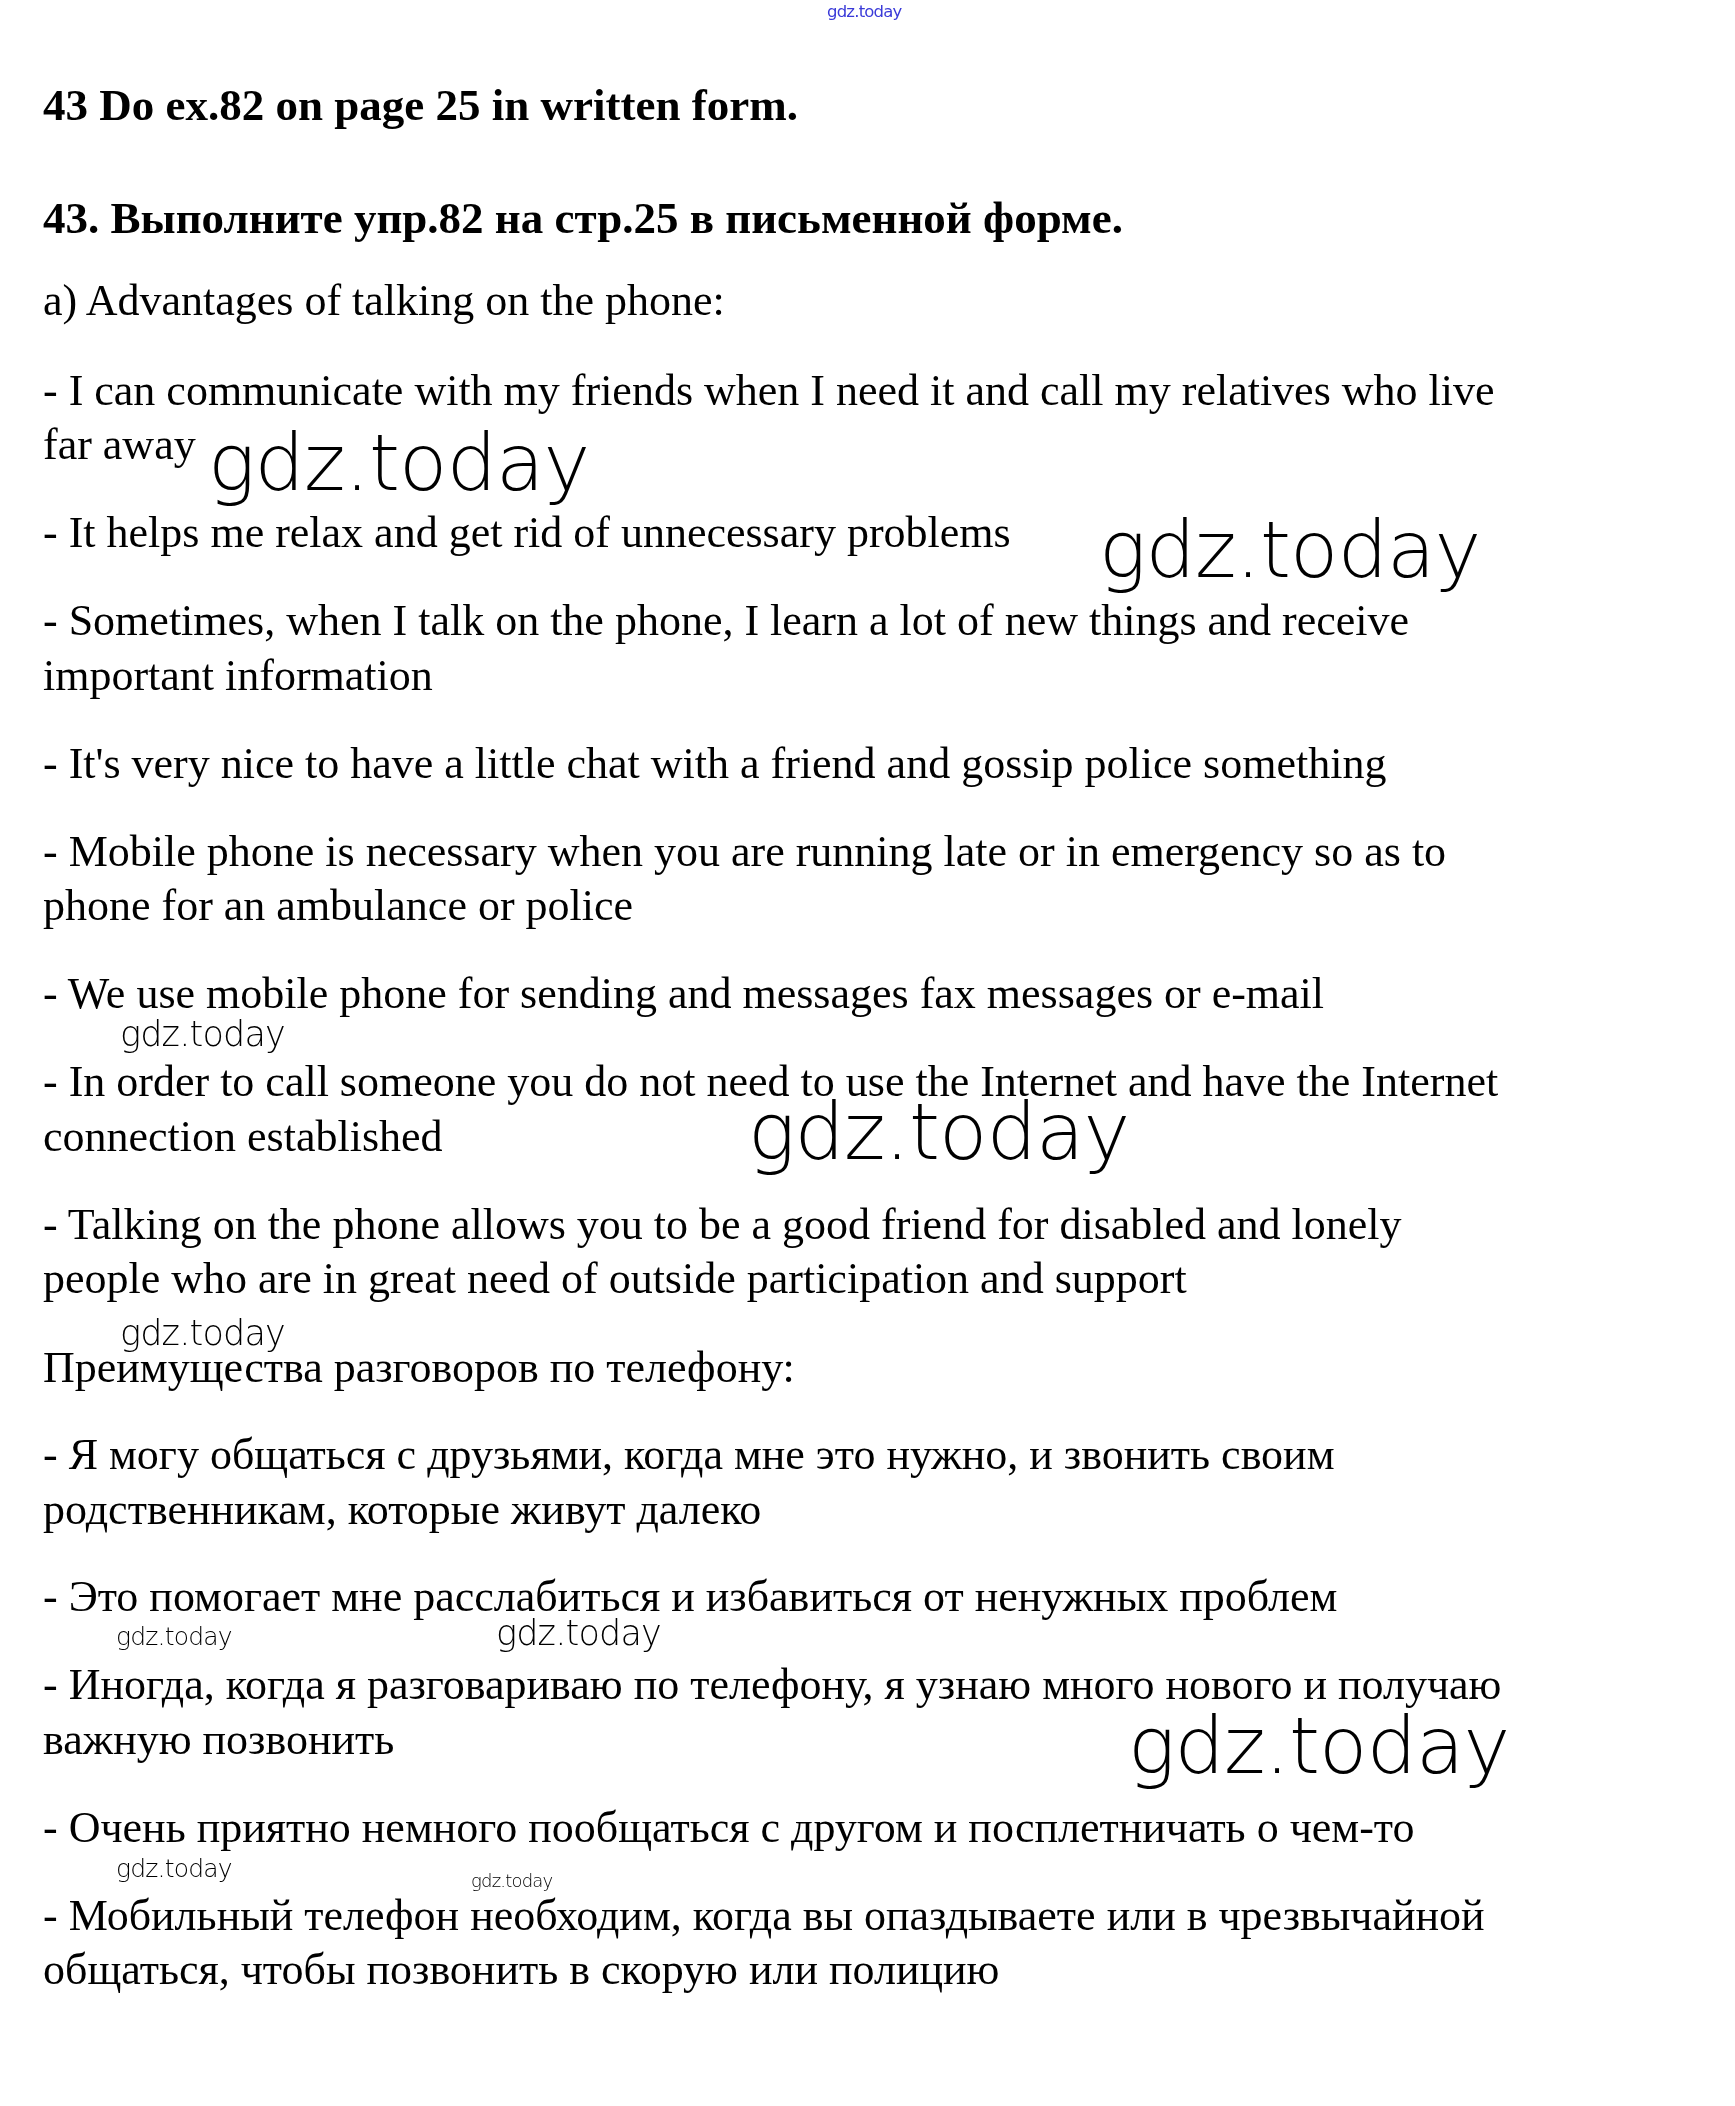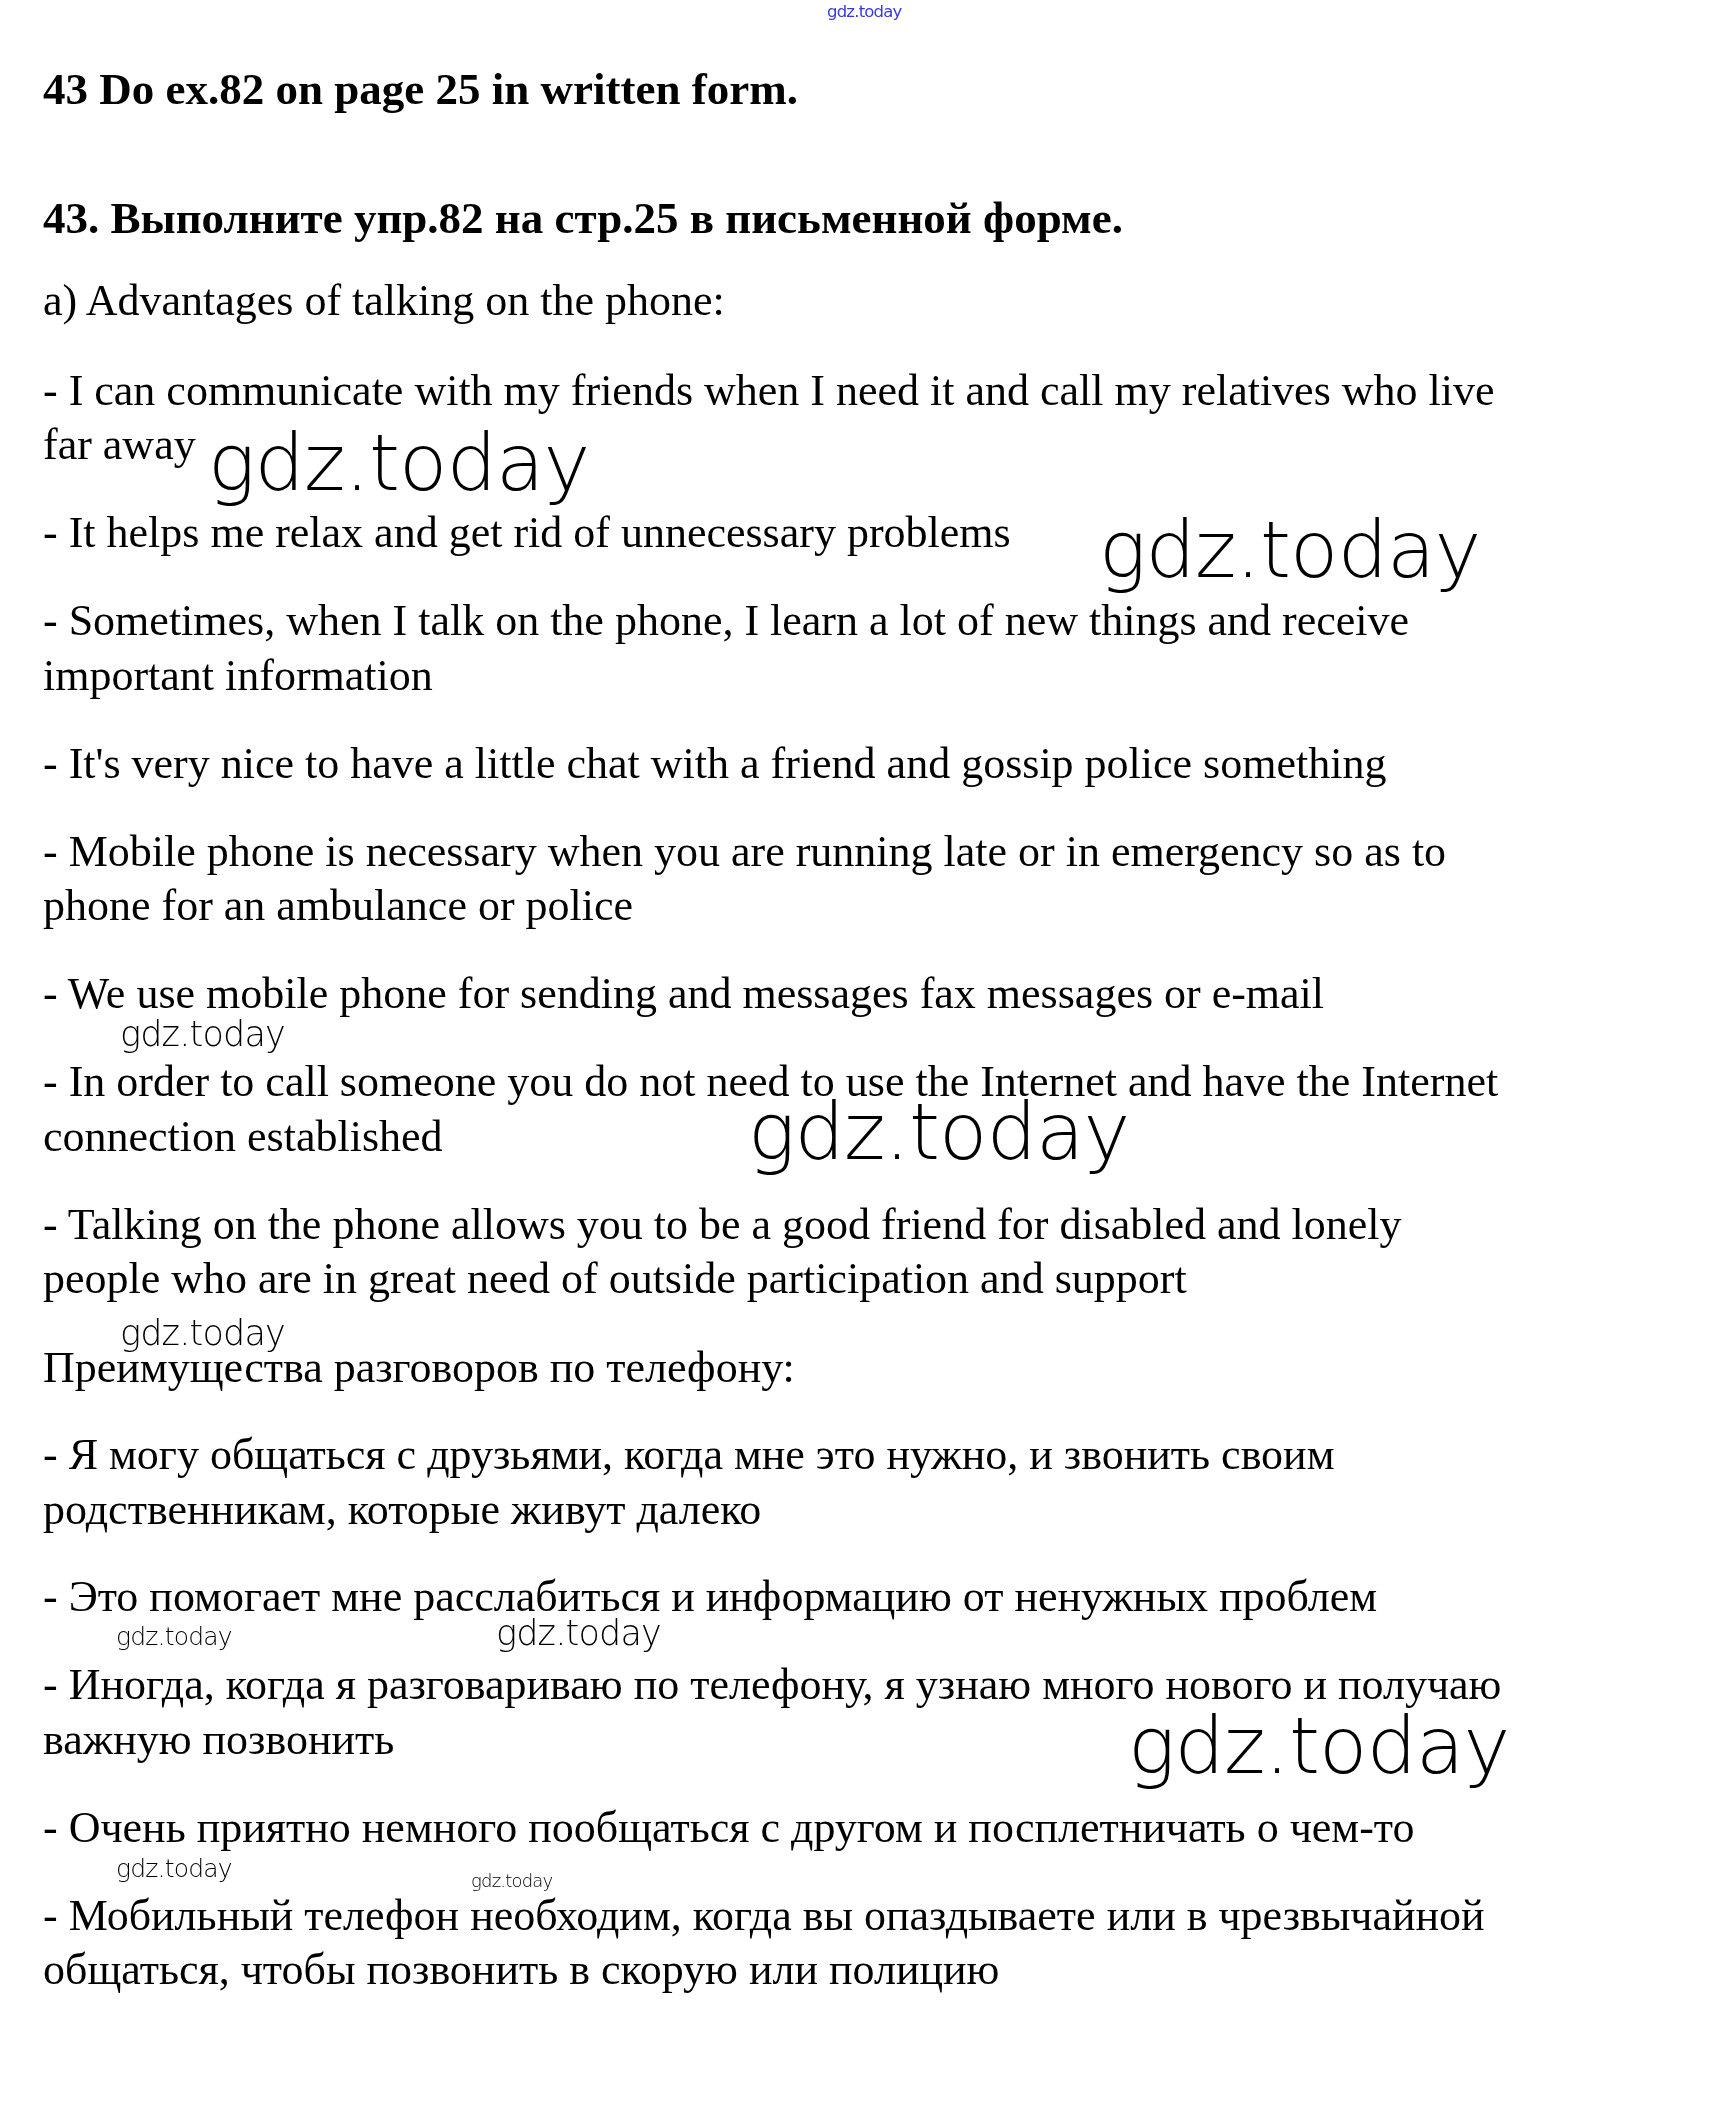--- a/index.html
+++ b/index.html
@@ -11,21 +11,21 @@
     .wm { position: absolute; font-family: "DejaVu Sans", sans-serif; font-weight: 200; color: #000; white-space: nowrap; letter-spacing: -0.8px; line-height: 1; }
     .wm-big { font-size: 79px; }
     .wm-small { font-size: 35px; }
     .wm-tiny { font-size: 25px; }
   </style>
 </head>
 <body>
 
 <div class="top-wm">gdz.today</div>
 
-<div class="heading" style="top:63px">43 Do ex.82 on page 25 in written form.</div>
+<div class="heading" style="top:79px">43 Do ex.82 on page 25 in written form.</div>
 <div class="heading" style="top:192px">43. Выполните упр.82 на стр.25 в письменной форме.</div>
 
 <div class="line" style="top:279px">a) Advantages of talking on the phone:</div>
 
 <div class="line" style="top:369px">- I can communicate with my friends when I need it and call my relatives who live</div>
 <div class="line" style="top:423px">far away</div>
 <div class="line" style="top:511px">- It helps me relax and get rid of unnecessary problems</div>
 <div class="line" style="top:599px">- Sometimes, when I talk on the phone, I learn a lot of new things and receive</div>
 <div class="line" style="top:654px">important information</div>
 <div class="line" style="top:742px">- It's very nice to have a little chat with a friend and gossip police something</div>
@@ -33,21 +33,21 @@
 <div class="line" style="top:884px">phone for an ambulance or police</div>
 <div class="line" style="top:972px">- We use mobile phone for sending and messages fax messages or e-mail</div>
 <div class="line" style="top:1060px">- In order to call someone you do not need to use the Internet and have the Internet</div>
 <div class="line" style="top:1115px">connection established</div>
 <div class="line" style="top:1203px">- Talking on the phone allows you to be a good friend for disabled and lonely</div>
 <div class="line" style="top:1257px">people who are in great need of outside participation and support</div>
 
 <div class="line ru" style="top:1346px">Преимущества разговоров по телефону:</div>
 <div class="line ru" style="top:1433px">- Я могу общаться с друзьями, когда мне это нужно, и звонить своим</div>
 <div class="line ru" style="top:1488px">родственникам, которые живут далеко</div>
-<div class="line ru" style="top:1575px">- Это помогает мне расслабиться и информацию от ненужных проблем</div>
+<div class="line ru" style="top:1575px">- Это помогает мне расслабиться и избавиться от ненужных проблем</div>
 <div class="line ru" style="top:1663px">- Иногда, когда я разговариваю по телефону, я узнаю много нового и получаю</div>
 <div class="line ru" style="top:1718px">важную позвонить</div>
 <div class="line ru" style="top:1806px">- Очень приятно немного пообщаться с другом и посплетничать о чем-то</div>
 <div class="line ru" style="top:1894px">- Мобильный телефон необходим, когда вы опаздываете или в чрезвычайной</div>
 <div class="line ru" style="top:1948px">общаться, чтобы позвонить в скорую или полицию</div>
 
 <div class="wm wm-big" style="left:208px; top:424px">gdz.today</div>
 <div class="wm wm-big" style="left:1099px; top:511px">gdz.today</div>
 <div class="wm wm-small" style="left:120px; top:1017px">gdz.today</div>
 <div class="wm wm-big" style="left:748px; top:1093px">gdz.today</div>

